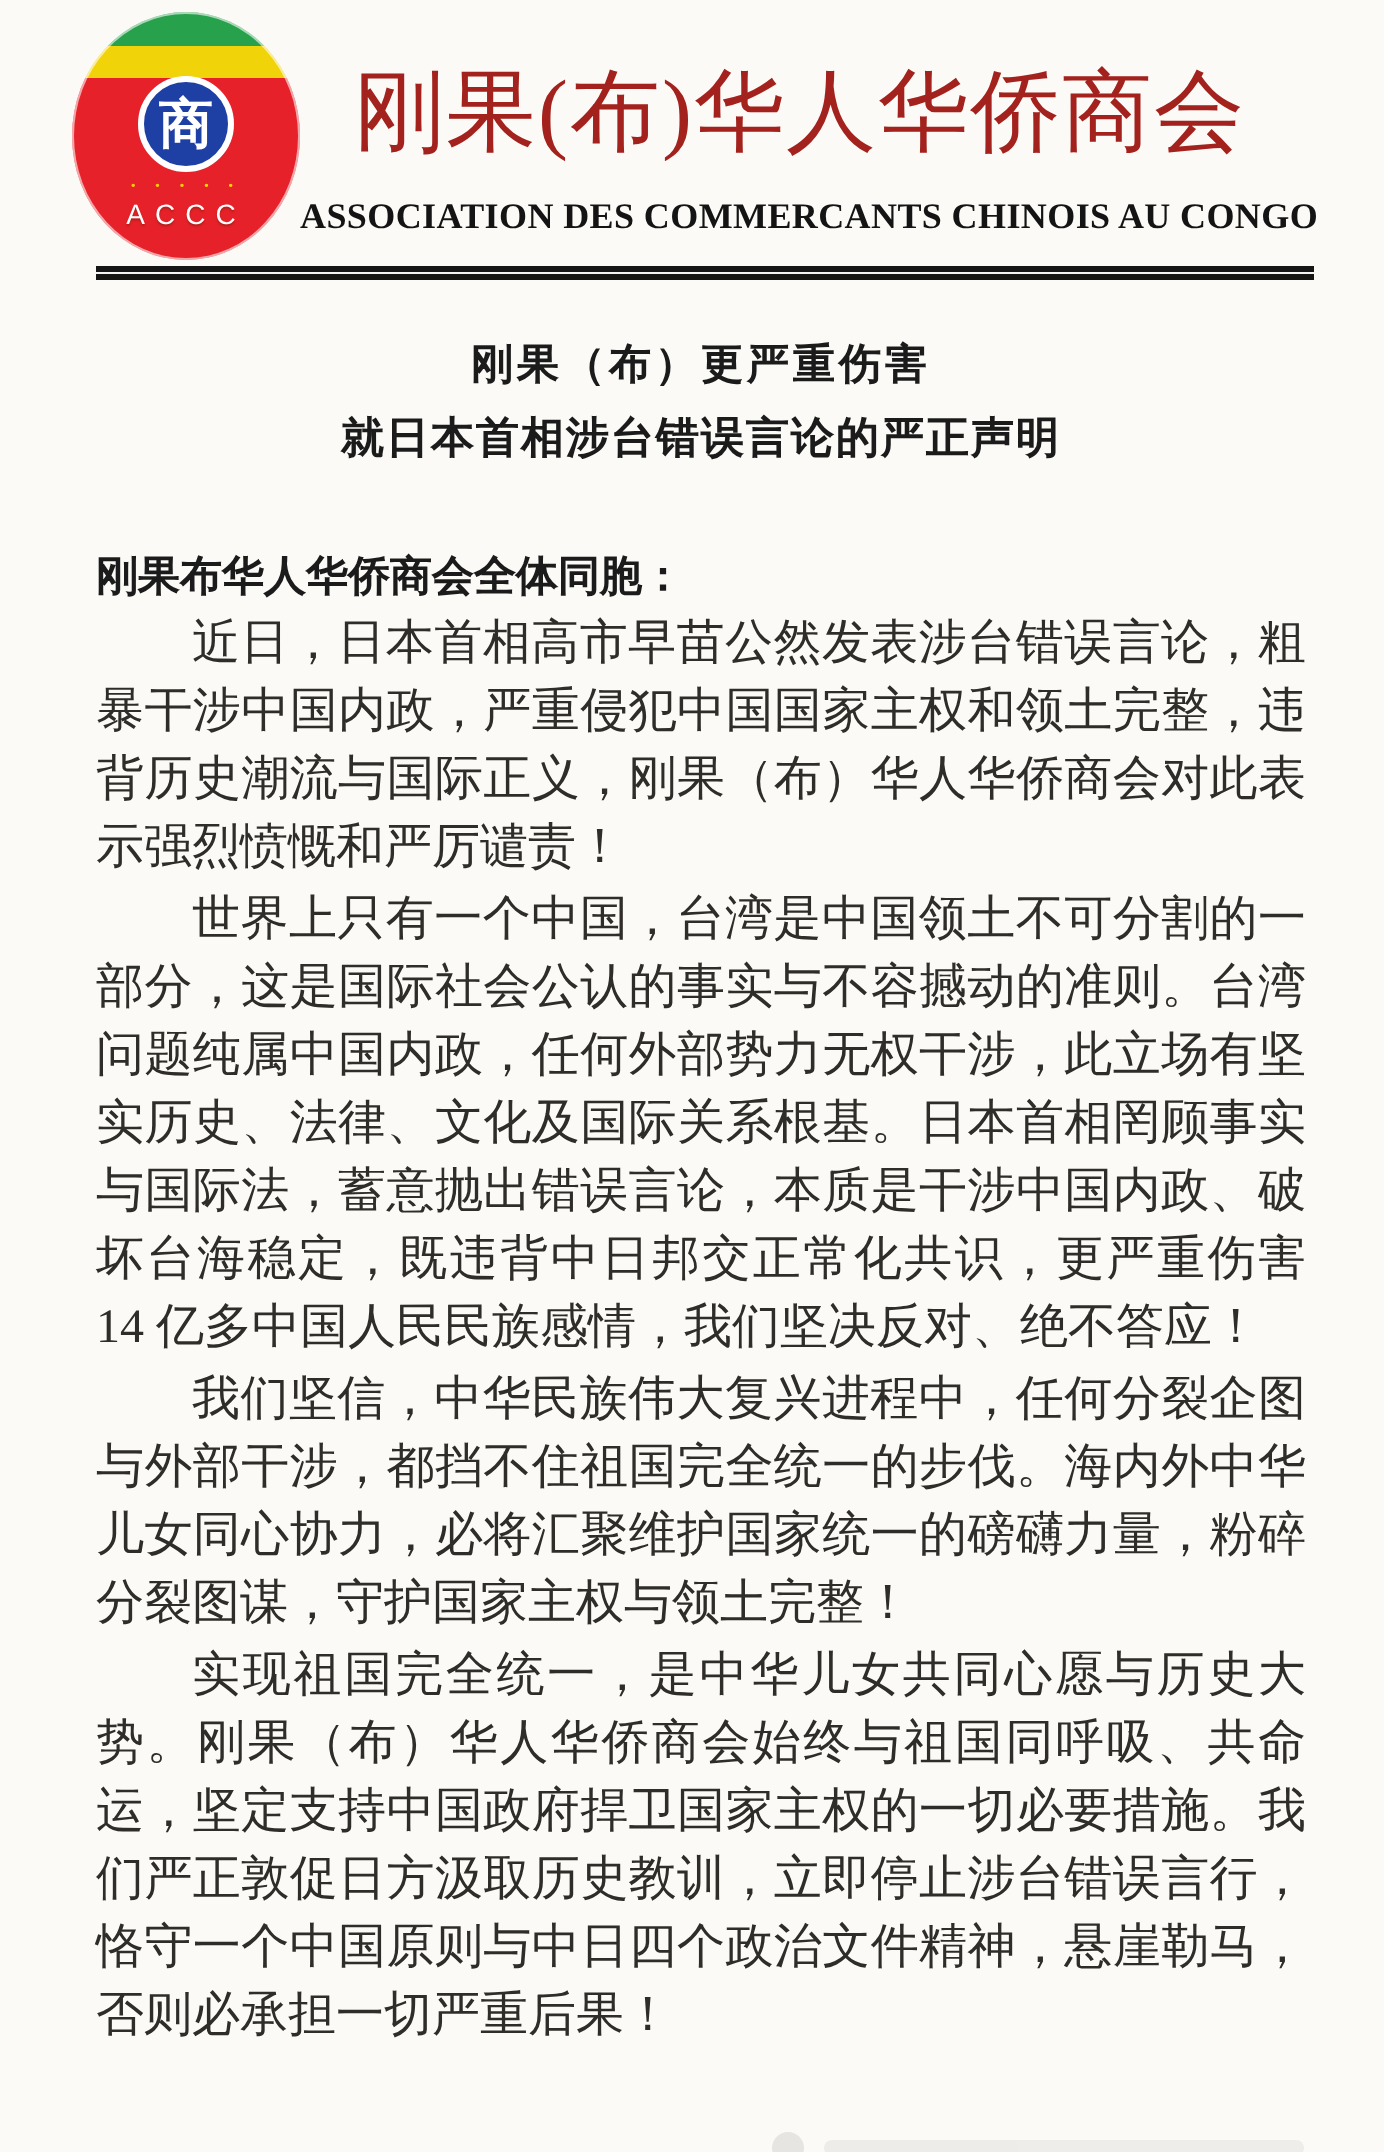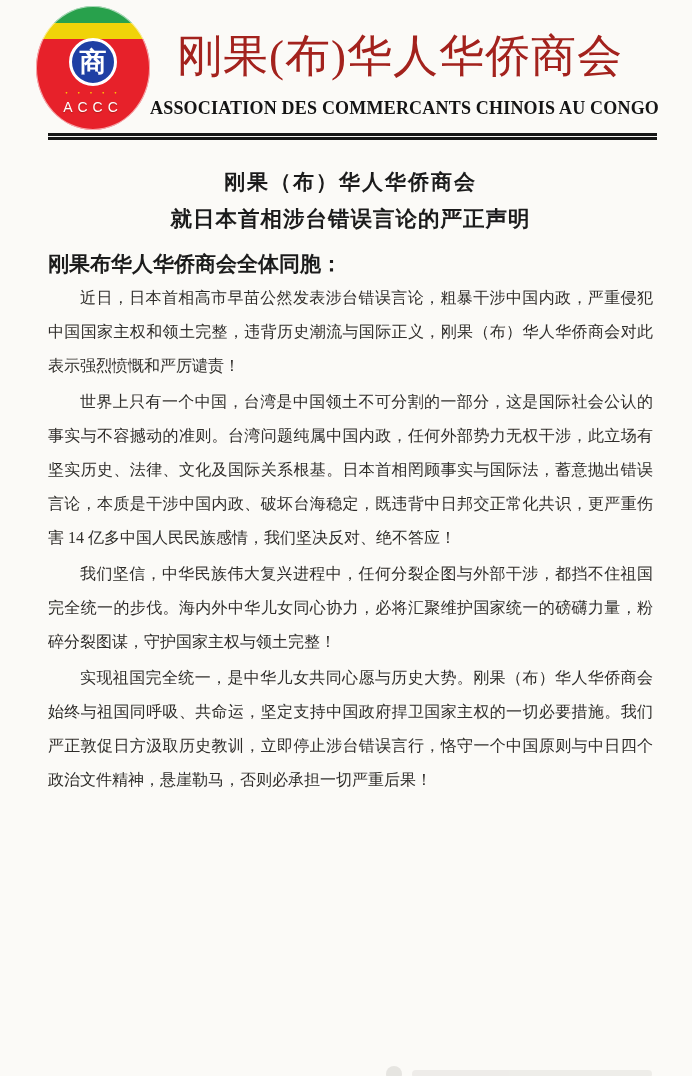--- a/index.html
+++ b/index.html
@@ -116,25 +116,25 @@
     font-size: 21.5px;
     font-weight: 700;
     color: #1b1b1b;
     letter-spacing: 1px;
     margin-top: 8px;
   }
   .salutation {
     font-size: 21px;
     font-weight: 700;
     color: #1b1b1b;
-    margin-top: 16px;
+    margin-top: 40px;
     line-height: 30px;
   }
   .para {
-    font-size: 16px;
+    font-size: 24px;
     line-height: 34px;
     text-align: justify;
     text-indent: 2em;
     margin-top: 2px;
     color: #2f2d2a;
   }
 
   
   .watermark {
     position: absolute;
@@ -167,21 +167,21 @@
       </div>
       <div class="logo-stars">• • • • •</div>
       <div class="logo-acronym">ACCC</div>
     </div>
     <div class="org-cn">刚果(布)华人华侨商会</div>
     <div class="org-fr">ASSOCIATION DES COMMERCANTS CHINOIS AU CONGO</div>
     <div class="rule"></div>
   </header>
 
   <main class="doc">
-    <h1 class="doc-title1">刚果（布）华人华侨商会</h1>
+    <h1 class="doc-title1">刚果（布）更严重伤害</h1>
     <h2 class="doc-title2">就日本首相涉台错误言论的严正声明</h2>
 
     <p class="salutation">刚果布华人华侨商会全体同胞：</p>
 
     <p class="para">近日，日本首相高市早苗公然发表涉台错误言论，粗暴干涉中国内政，严重侵犯中国国家主权和领土完整，违背历史潮流与国际正义，刚果（布）华人华侨商会对此表示强烈愤慨和严厉谴责！</p>
     <p class="para">世界上只有一个中国，台湾是中国领土不可分割的一部分，这是国际社会公认的事实与不容撼动的准则。台湾问题纯属中国内政，任何外部势力无权干涉，此立场有坚实历史、法律、文化及国际关系根基。日本首相罔顾事实与国际法，蓄意抛出错误言论，本质是干涉中国内政、破坏台海稳定，既违背中日邦交正常化共识，更严重伤害 14 亿多中国人民民族感情，我们坚决反对、绝不答应！</p>
     <p class="para">我们坚信，中华民族伟大复兴进程中，任何分裂企图与外部干涉，都挡不住祖国完全统一的步伐。海内外中华儿女同心协力，必将汇聚维护国家统一的磅礴力量，粉碎分裂图谋，守护国家主权与领土完整！</p>
     <p class="para">实现祖国完全统一，是中华儿女共同心愿与历史大势。刚果（布）华人华侨商会始终与祖国同呼吸、共命运，坚定支持中国政府捍卫国家主权的一切必要措施。我们严正敦促日方汲取历史教训，立即停止涉台错误言行，恪守一个中国原则与中日四个政治文件精神，悬崖勒马，否则必承担一切严重后果！</p>
 
   </main>

